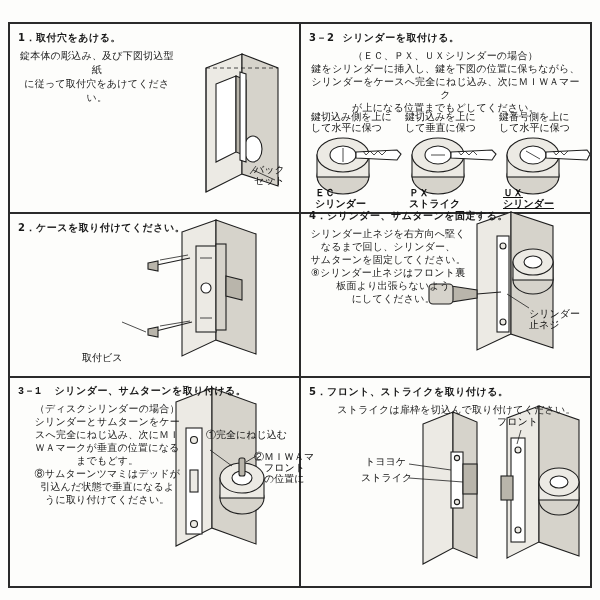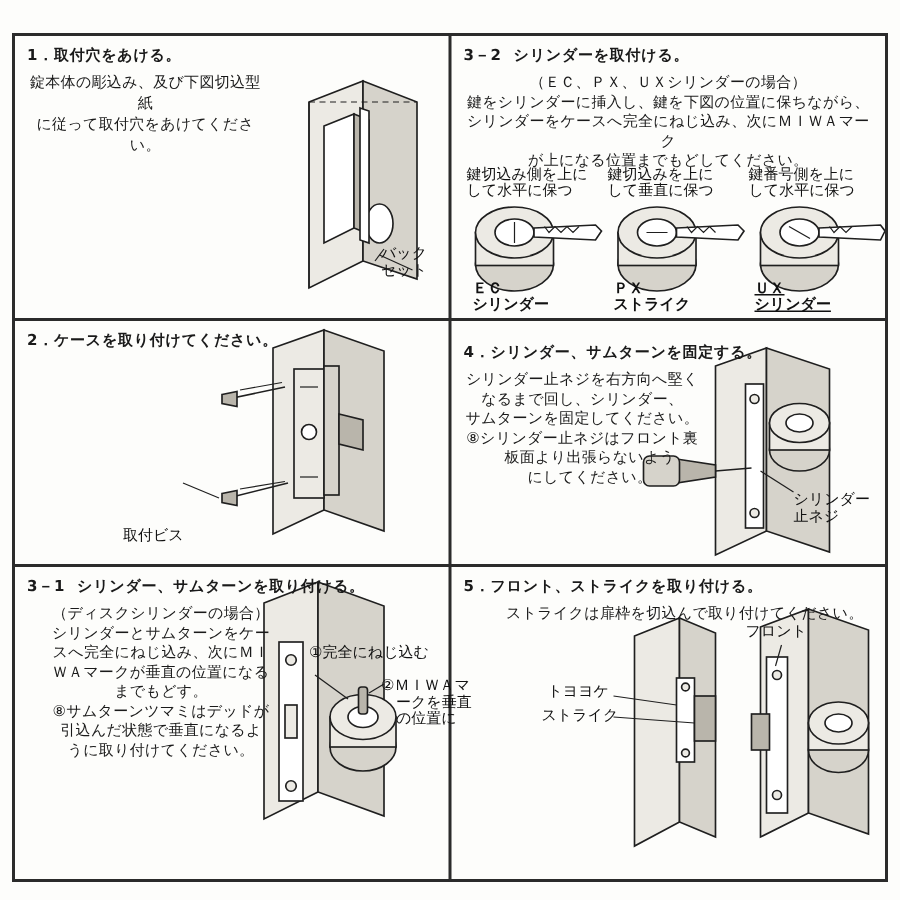--- a/index.html
+++ b/index.html
@@ -23,22 +23,22 @@
   }
   .vline{position:absolute;top:22px;left:299px;width:2px;height:566px;background:#2b2b2b;}
   .hline{position:absolute;left:8px;width:584px;height:2px;background:#2b2b2b;}
   .h1{top:212px;}
   .h2{top:376px;}
 
   .cell{position:absolute;box-sizing:border-box;padding:6px 8px 4px 8px;}
   .c1{left:10px;top:24px;width:288px;height:186px;}
   .c2{left:301px;top:24px;width:289px;height:186px;}
   .c3{left:10px;top:214px;width:288px;height:160px;text-align:center;}
-  .c4{left:301px;top:222px;width:289px;height:160px;}
-  .c5{left:10px;top:378px;width:324px;height:208px;}
+  .c4{left:301px;top:202px;width:289px;height:160px;}
+  .c5{left:10px;top:378px;width:324px;height:208px;font-family:Liberation Mono, monospace;}
   .c6{left:301px;top:378px;width:311px;height:208px;}
 
   .title{
     font-size:10px;font-weight:bold;letter-spacing:.5px;
     line-height:15px;margin:0 0 4px 0;white-space:nowrap;
   }
   .body{
     font-size:10px;line-height:14px;letter-spacing:.2px;
     margin:0;white-space:pre-line;text-align:center;
   }
@@ -268,21 +268,21 @@
 シリンダーとサムターンをケー
 スへ完全にねじ込み、次にＭＩ
 ＷＡマークが垂直の位置になる
 までもどす。
 ⑧サムターンツマミはデッドが
 引込んだ状態で垂直になるよ
 うに取り付けてください。</p>
     </div>
     <div class="lbl" style="left:196px;top:52px;">①完全にねじ込む</div>
     <div class="lbl" style="left:244px;top:74px;">②ＭＩＷＡマ
-　ークを垂直
+　フロント
 　の位置に</div>
   </div>
 
   <div class="cell c6">
     <div class="art">
       <svg width="289" height="208" viewBox="0 0 289 208">
 
         <polygon class="fill-lt" points="122,46 152,34 152,170 122,186"></polygon>
         <polygon class="fill-md" points="152,34 176,44 176,180 152,170"></polygon>
 

